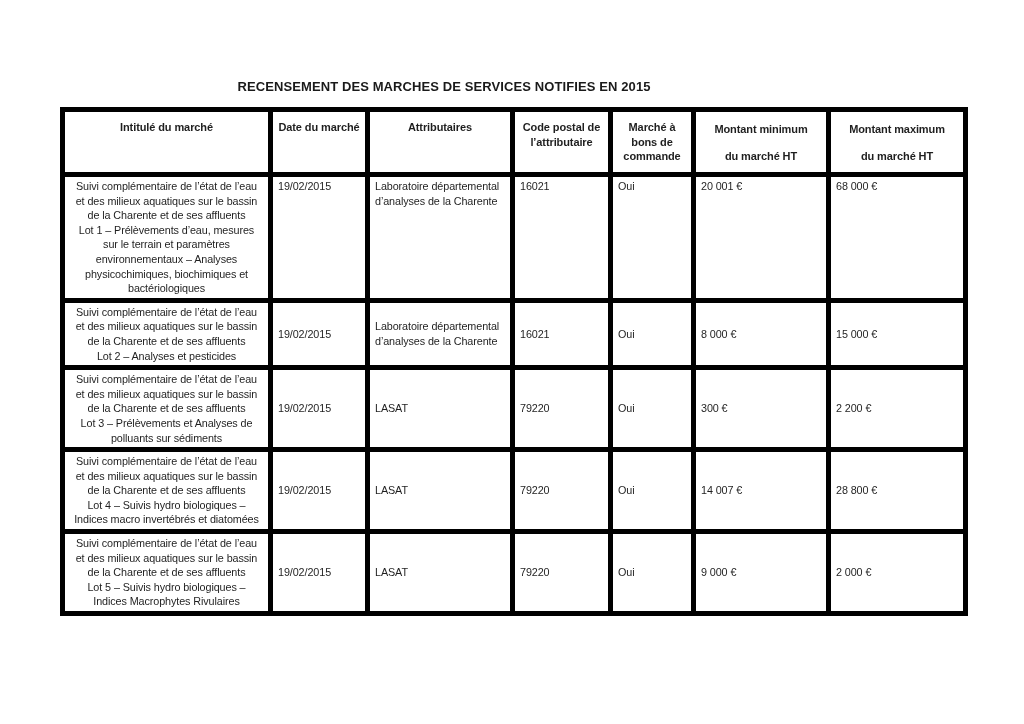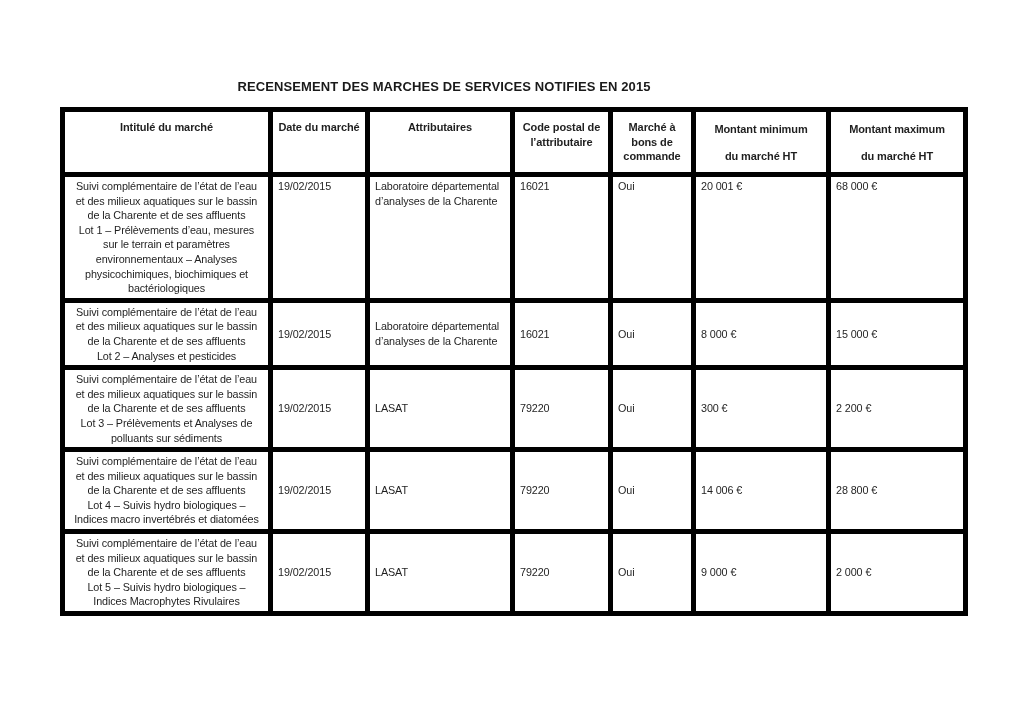--- a/index.html
+++ b/index.html
@@ -159,21 +159,21 @@
       <tr class="row-4">
         <td class="c-intitule">Suivi complémentaire de l’état de l’eau
 et des milieux aquatiques sur le bassin
 de la Charente et de ses affluents
 Lot 4 – Suivis hydro biologiques –
 Indices macro invertébrés et diatomées</td>
         <td class="c-mid">19/02/2015</td>
         <td class="c-mid">LASAT</td>
         <td class="c-mid">79220</td>
         <td class="c-mid">Oui</td>
-        <td class="c-mid">14 006 €</td>
+        <td class="c-mid">14 007 €</td>
         <td class="c-mid">28 800 €</td>
       </tr>
       <tr class="row-5">
         <td class="c-intitule">Suivi complémentaire de l’état de l’eau
 et des milieux aquatiques sur le bassin
 de la Charente et de ses affluents
 Lot 5 – Suivis hydro biologiques –
 Indices Macrophytes Rivulaires</td>
         <td class="c-mid">19/02/2015</td>
         <td class="c-mid">LASAT</td>

